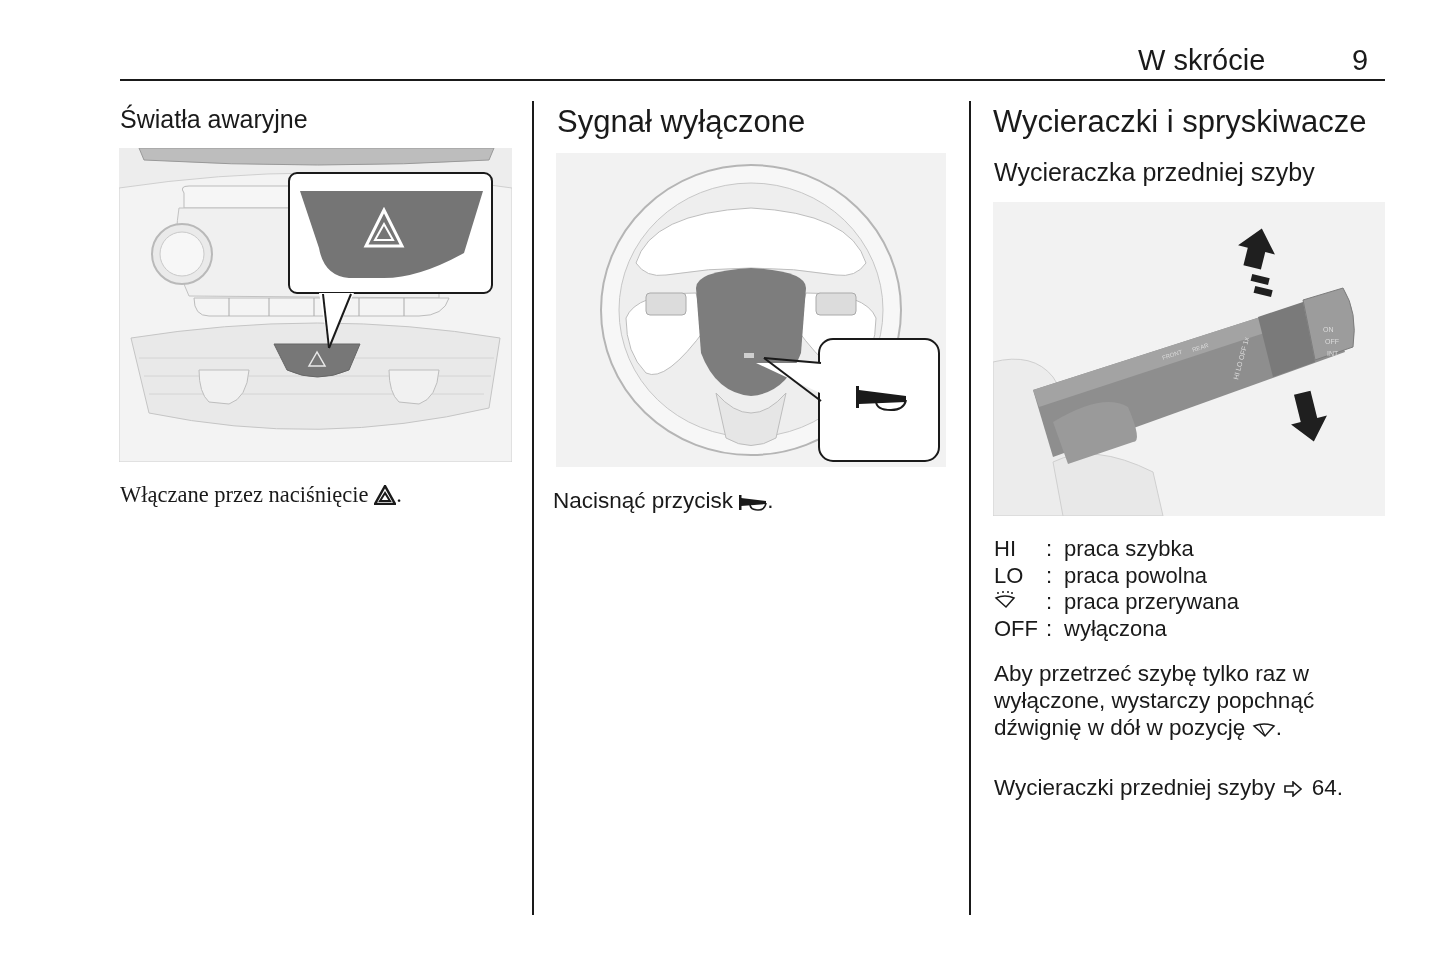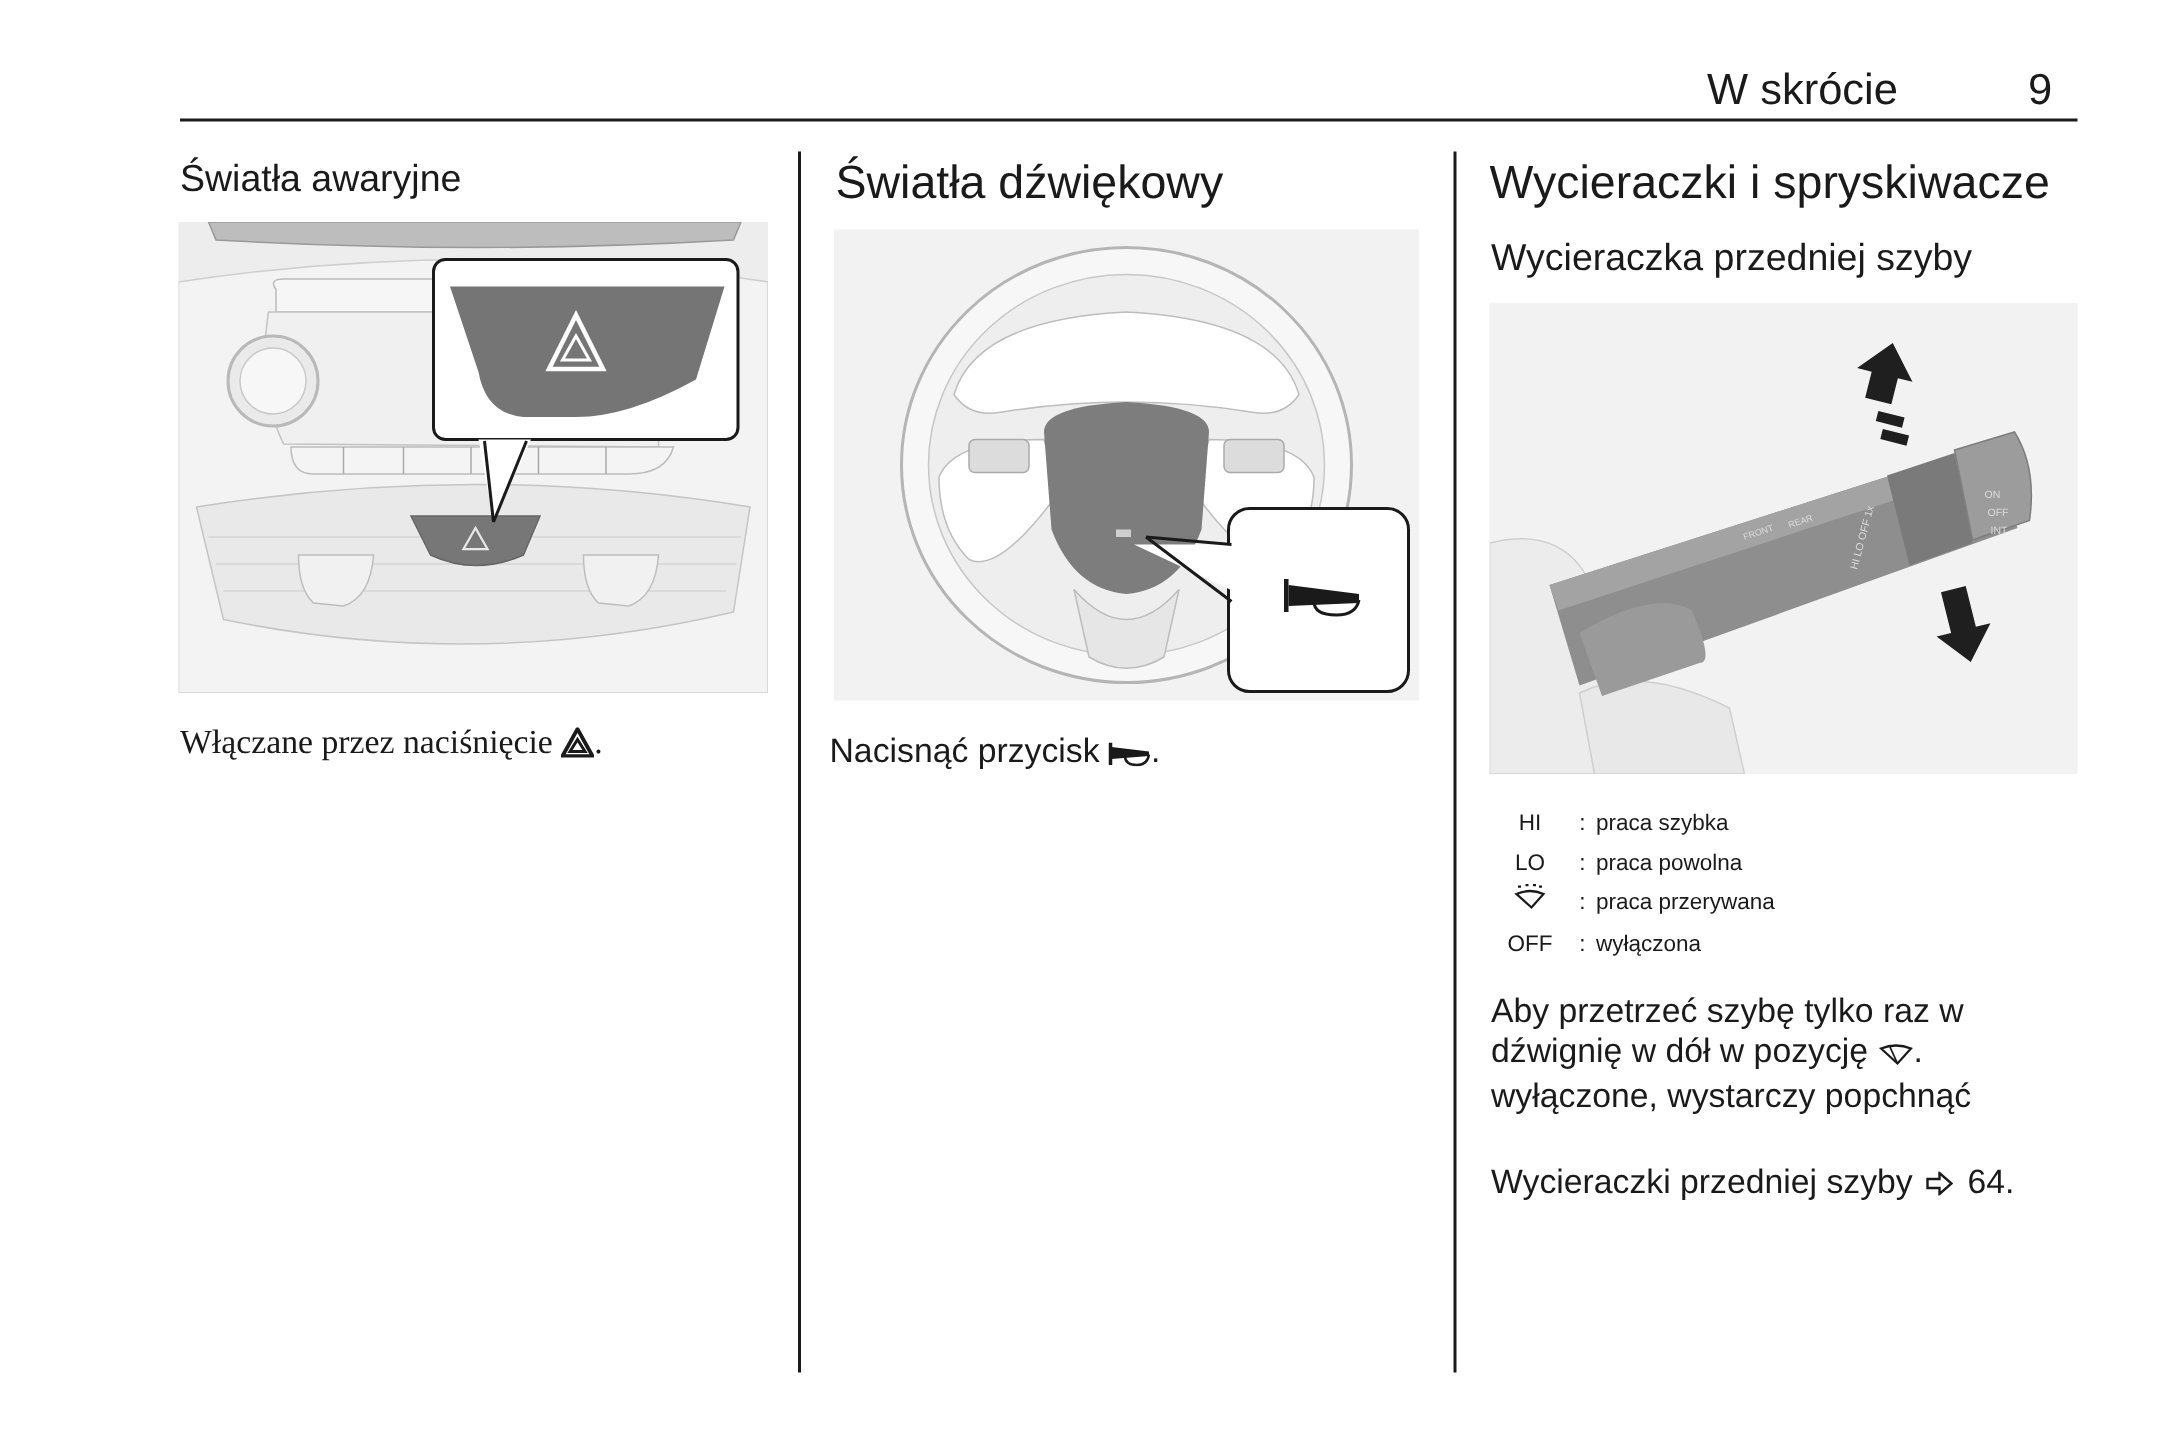--- a/index.html
+++ b/index.html
@@ -17,21 +17,21 @@
   .h3 { position: absolute; font-size: 25px; }
   .body-text { position: absolute; font-size: 22.5px; line-height: 34px; }
   .para { position: absolute; font-size: 22.5px; line-height: 27px; width: 390px; }
 
   .figure { position: absolute; background: #ececec; overflow: hidden; }
   .figure svg { display: block; }
 
   .inline-icon { display: inline-block; vertical-align: -3px; }
   .xref-icon { display: inline-block; vertical-align: -2px; margin: 0 3px; }
 
-  .legend { position: absolute; top: 536px; left: 994px; font-size: 15px; line-height: 26.5px; text-align: center; }
+  .legend { position: absolute; top: 536px; left: 994px; font-size: 22px; line-height: 26.5px; }
   .legend-row { display: flex; }
   .legend-key { width: 52px; }
   .legend-colon { width: 18px; }
 </style>
 </head>
 <body>
 
 <div class="header-title">W skrócie</div>
 <div class="header-page">9</div>
 <div class="header-rule"></div>
@@ -79,21 +79,21 @@
     <span>Włączane przez naciśnięcie</span>
     <span class="inline-icon">
       <svg width="22" height="20" viewBox="0 0 22 20">
           <polygon points="11,1 1,19 21,19" fill="none" stroke="#1a1a1a" stroke-width="2.5"></polygon>
           <polygon points="11,8 6,16 16,16" fill="none" stroke="#1a1a1a" stroke-width="2"></polygon>
         </svg>
     </span><span>.</span>
   </div>
 </div>
 
-<div class="h2-big" style="top:104px; left:557px;">Światła dźwiękowy</div>
+<div class="h2-big" style="top:104px; left:557px;">Sygnał wyłączone</div>
 
 <div class="figure" style="top:153px; left:556px; width:390px; height:314px; background:#f2f2f2;">
   <svg width="390" height="314" viewBox="0 0 390 314">
     <rect width="390" height="314" fill="#f2f2f2"></rect>
     <ellipse cx="195" cy="157" rx="150" ry="145" fill="#f7f7f7" stroke="#b5b5b5" stroke-width="2"></ellipse>
     <ellipse cx="195" cy="157" rx="132" ry="127" fill="#eeeeee" stroke="#c7c7c7"></ellipse>
     <path d="M80 110 Q95 60 195 55 Q295 60 310 110 Q300 125 280 122 Q195 108 110 122 Q90 125 80 110 Z" fill="#ffffff" stroke="#bdbdbd"></path>
     <path d="M70 165 Q80 140 140 140 L150 175 Q110 230 90 220 Q70 200 70 165 Z" fill="#ffffff" stroke="#bdbdbd"></path>
     <path d="M320 165 Q310 140 250 140 L240 175 Q280 230 300 220 Q320 200 320 165 Z" fill="#ffffff" stroke="#bdbdbd"></path>
     <path d="M160 240 Q195 280 230 240 L220 285 Q195 300 170 285 Z" fill="#e6e6e6" stroke="#bdbdbd"></path>
@@ -176,30 +176,30 @@
   </div>
   <div class="legend-row">
     <span class="legend-key">OFF</span>
     <span class="legend-colon">:</span>
     <span>wyłączona</span>
   </div>
 </div>
 
 <div class="para" style="top:660px; left:994px;">
   <div>Aby przetrzeć szybę tylko raz w</div>
+  <div>wyłączone, wystarczy popchnąć</div>
   <div>
     <span>dźwignię w dół w pozycję</span>
     <span class="inline-icon">
       <svg width="24" height="16" viewBox="0 0 24 16">
           <path d="M2 4 Q12 0 22 4 L13 14 Z" fill="none" stroke="#1a1a1a" stroke-width="1.5"></path>
           <line x1="8" y1="3" x2="13" y2="14" stroke="#1a1a1a" stroke-width="1.2"></line>
         </svg>
     </span><span>.</span>
   </div>
-  <div>wyłączone, wystarczy popchnąć</div>
 </div>
 
 <div class="body-text" style="top:771px; left:994px;">
   <span>Wycieraczki przedniej szyby</span>
   <span class="xref-icon">
     <svg width="18" height="16" viewBox="0 0 18 16">
         <path d="M1 5 L9 5 L9 1 L17 8 L9 15 L9 11 L1 11 Z" fill="none" stroke="#1a1a1a" stroke-width="1.6"></path>
       </svg>
   </span>
   <span>64.</span>

